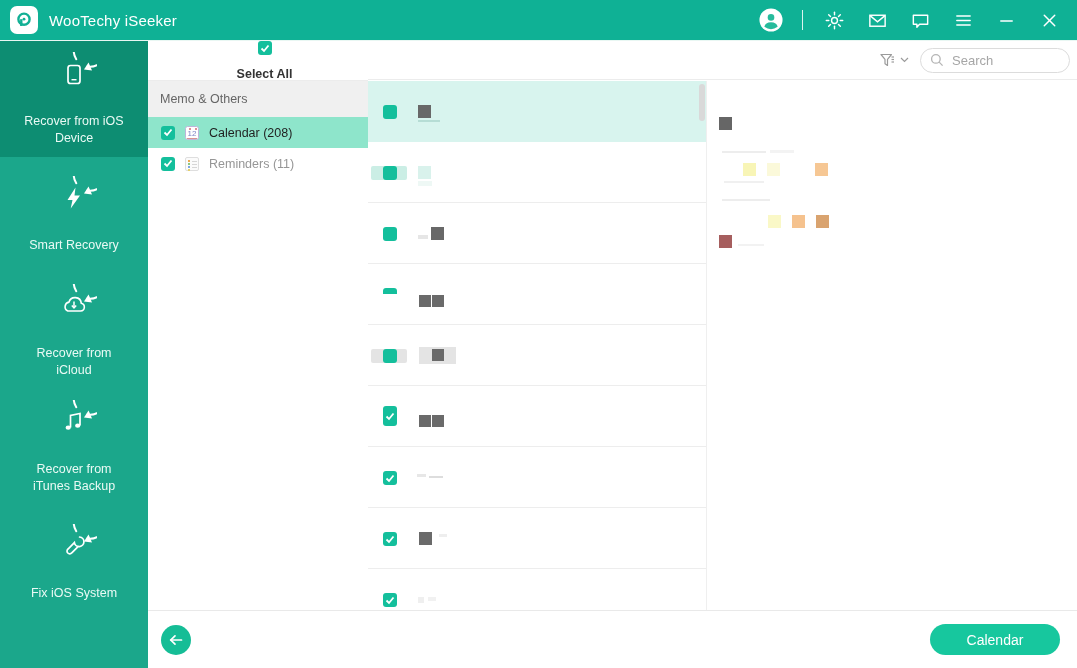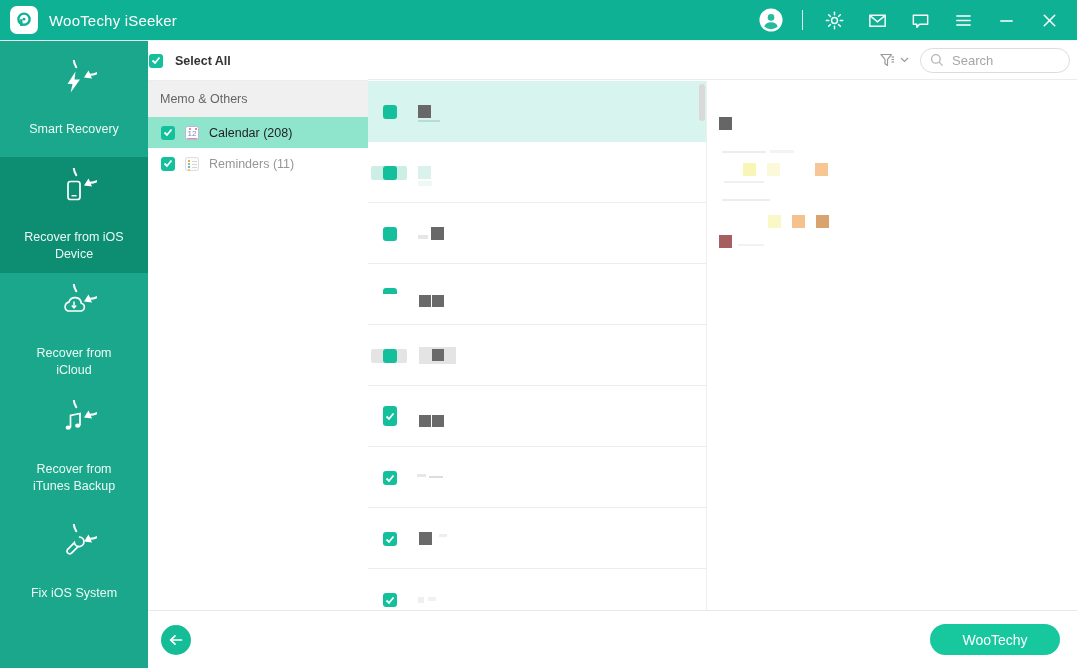--- a/index.html
+++ b/index.html
@@ -19,22 +19,22 @@
   
   .sidebar{position:absolute;left:0;top:41px;width:148px;height:627px;background:#1ba78b;
            display:flex;flex-direction:column;}
   .side-item{height:116px;display:flex;flex-direction:column;align-items:center;justify-content:center;
              gap:11px;cursor:pointer;}
   .side-item.active{background:#0d8d72;}
   .side-label{color:#eafaf5;font-size:12.5px;line-height:1.35;text-align:center;max-width:112px;}
 
   
   .col2{position:absolute;left:148px;top:41px;width:220px;height:569px;background:#fff;}
-  .selectall-row{height:40px;display:flex;align-items:center;gap:12px;padding-left:1px;
-                 border-bottom:1px solid #ececec;}
+  .selectall-row{height:40px;display:flex;align-items:center;gap:12px;padding-left:13px;
+                 border-bottom:1px solid #ececec;flex-direction:column;}
   .selectall-label{font-size:12.5px;font-weight:bold;color:#333;}
   .section-header{height:36px;background:#f0f0f0;display:flex;align-items:center;padding-left:12px;
                   color:#666;font-size:12.5px;}
   .cat-row{height:31px;display:flex;align-items:center;gap:10px;padding-left:13px;cursor:pointer;
            font-size:12.5px;color:#969696;}
   .cat-row.selected{background:#8ee5cb;color:#1f1f1f;}
 
   .cbx{width:14px;height:14px;border-radius:3px;background:#14bf9c;display:flex;align-items:center;
        justify-content:center;flex:0 0 auto;cursor:pointer;}
 
@@ -151,36 +151,36 @@
       <div class="tb-ic">
         <svg width="21" height="21" viewBox="0 0 22 22" stroke="#fff" stroke-width="1.5" stroke-linecap="round">
           <path d="M5.5 5.5 L16.5 16.5"></path>
             <path d="M16.5 5.5 L5.5 16.5"></path>
         </svg>
       </div>
     </div>
   </header>
 
   <nav class="sidebar" id="sidebar-items">
-      <div class="side-item">
-        <span><svg width="46" height="46" viewBox="0 0 46 46" fill="none">
-            <path d="M28.5 8 A16 16 0 1 1 38 17.5" stroke="#fff" stroke-width="2" fill="none" stroke-linecap="round" transform="rotate(-12 23 23)"></path>
-            <path d="M37.5 10.5 L41 18.5 L33 17.5 Z" fill="#fff"></path>
-            <path d="M24.5 11.5 L16.5 24 h5 L19.7 32.5 L29 19.5 h-5.5 Z" fill="#fff"></path>
-          </svg></span>
-        <span class="side-label">Smart Recovery</span>
-      </div>
       <div class="side-item active">
         <span><svg width="46" height="46" viewBox="0 0 46 46" fill="none">
             <path d="M28.5 8 A16 16 0 1 1 38 17.5" stroke="#fff" stroke-width="2" fill="none" stroke-linecap="round" transform="rotate(-12 23 23)"></path>
             <path d="M37.5 10.5 L41 18.5 L33 17.5 Z" fill="#fff"></path>
             <rect x="17" y="13.5" width="12" height="18" rx="2.5" stroke="#fff" stroke-width="1.7"></rect>
             <path d="M20.5 27.7 H25.5" stroke="#fff" stroke-width="1.4"></path>
           </svg></span>
         <span class="side-label">Recover from iOS Device</span>
+      </div>
+      <div class="side-item">
+        <span><svg width="46" height="46" viewBox="0 0 46 46" fill="none">
+            <path d="M28.5 8 A16 16 0 1 1 38 17.5" stroke="#fff" stroke-width="2" fill="none" stroke-linecap="round" transform="rotate(-12 23 23)"></path>
+            <path d="M37.5 10.5 L41 18.5 L33 17.5 Z" fill="#fff"></path>
+            <path d="M24.5 11.5 L16.5 24 h5 L19.7 32.5 L29 19.5 h-5.5 Z" fill="#fff"></path>
+          </svg></span>
+        <span class="side-label">Smart Recovery</span>
       </div>
       <div class="side-item">
         <span><svg width="46" height="46" viewBox="0 0 46 46" fill="none">
             <path d="M28.5 8 A16 16 0 1 1 38 17.5" stroke="#fff" stroke-width="2" fill="none" stroke-linecap="round" transform="rotate(-12 23 23)"></path>
             <path d="M37.5 10.5 L41 18.5 L33 17.5 Z" fill="#fff"></path>
             <path d="M16.8 27 h12.8 a3.9 3.9 0 0 0 .7-7.7 a6.3 6.3 0 0 0-12.3-1.2 a4.7 4.7 0 0 0-1.2 8.9 z" stroke="#fff" stroke-width="1.6" stroke-linejoin="round"></path>
             <path d="M23 17.5 V23.6" stroke="#fff" stroke-width="1.5"></path>
             <path d="M20.8 21.6 L23 24 L25.2 21.6" stroke="#fff" stroke-width="1.5" fill="none"></path>
           </svg></span>
         <span class="side-label">Recover from iCloud</span>
@@ -345,16 +345,16 @@
       <span class="pblock" style="left: 30px; top: 163px; width: 26px; height: 2px; background: rgb(242, 242, 242);"></span>
     </div>
 
   <footer class="footer">
     <button class="back-btn">
       <svg width="14" height="12" viewBox="0 0 14 12" fill="none" stroke="#fff" stroke-width="1.7" stroke-linecap="round">
         <path d="M12.5 6 H2"></path>
           <path d="M6 1.8 L1.8 6 L6 10.2"></path>
       </svg>
     </button>
-    <button class="recover-btn">WooTechy</button>
+    <button class="recover-btn">Calendar</button>
   </footer>
 
 </div>
 
 </body></html>

